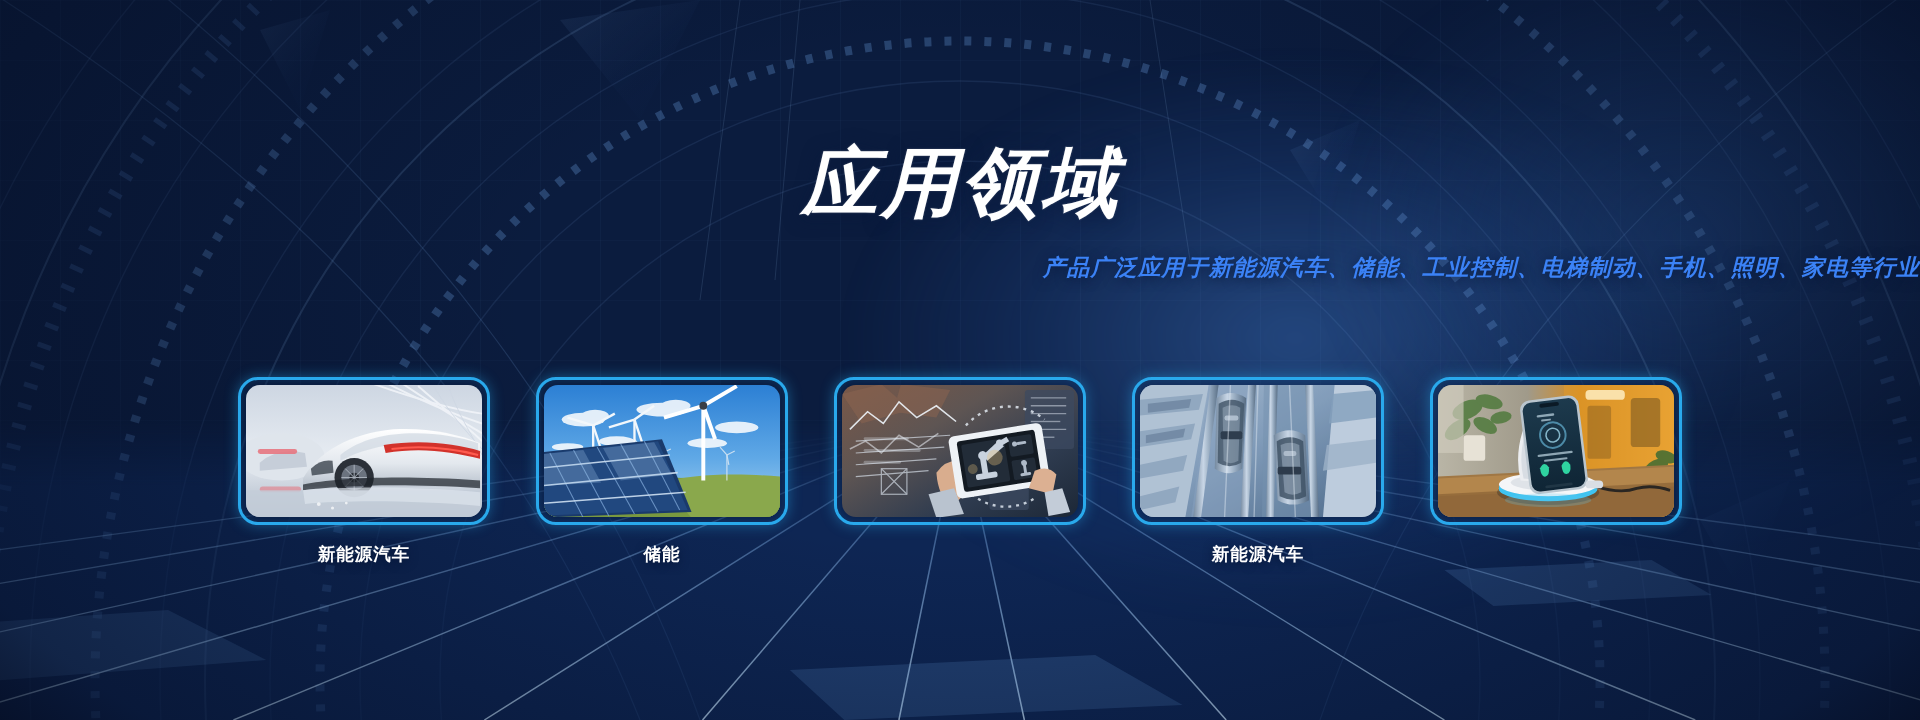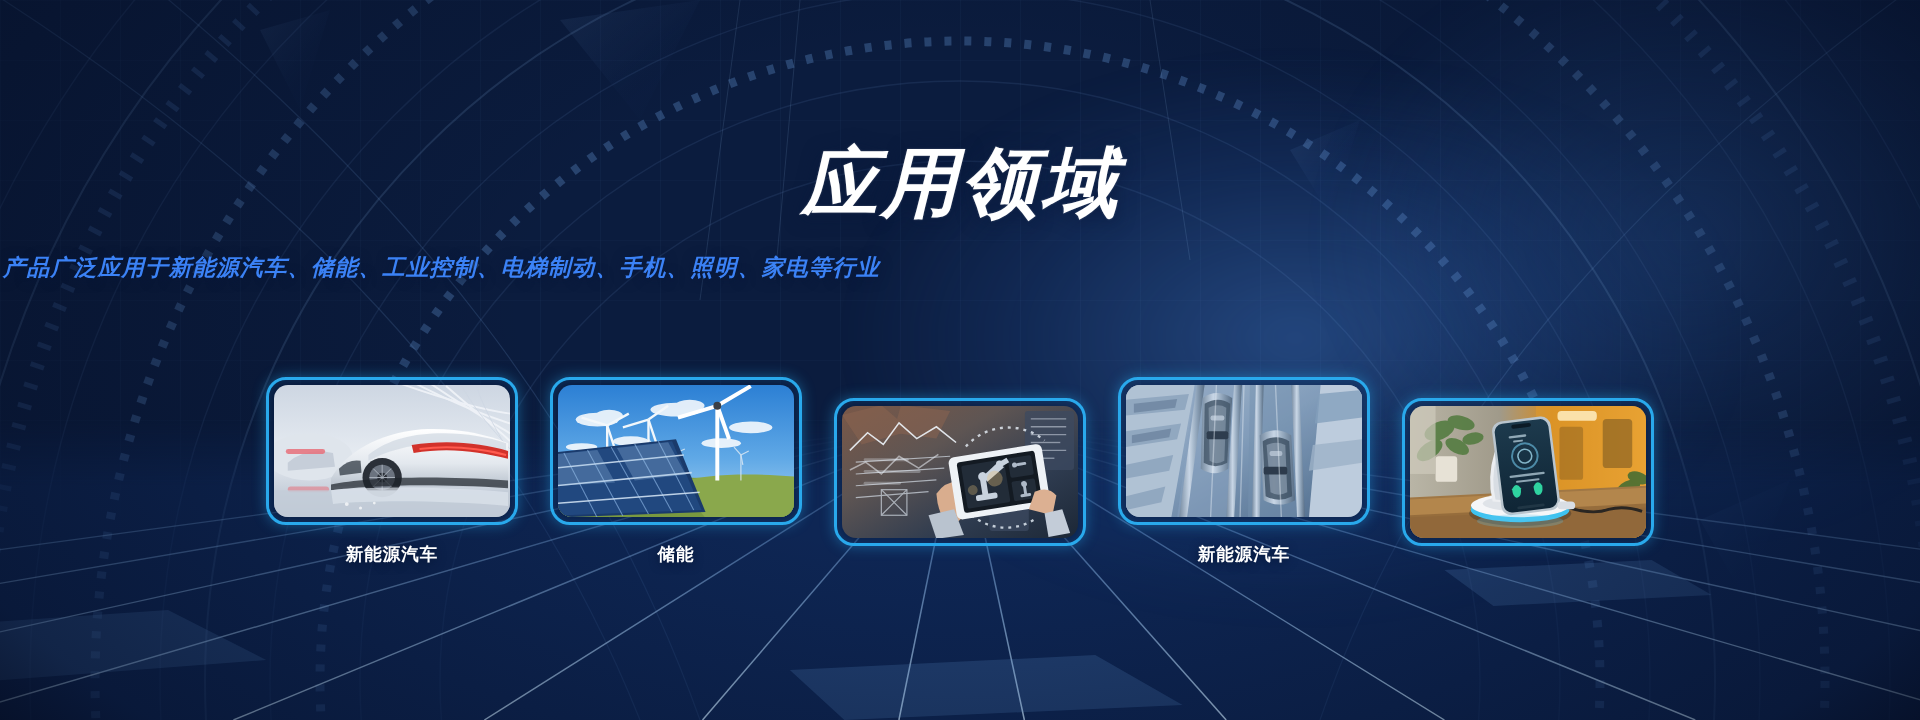--- a/index.html
+++ b/index.html
@@ -56,21 +56,21 @@
 
   
   .floor{
     position:absolute; left:-10%; bottom:0; width:120%; height:300px;
     overflow:hidden;
     mask-image:linear-gradient(180deg,transparent 0%, #000 22%, #000 100%);
     -webkit-mask-image:linear-gradient(180deg,transparent 0%, #000 22%, #000 100%);
   }
 
   
-  .head{ position:absolute; left:3px; right:0; top:0; text-align:left; }
+  .head{ position:absolute; left:3px; right:0; top:0; text-align:right; }
 
   .title-row{
     position:relative;
     height:110px;
     margin-top:128px;
     display:flex; align-items:center; justify-content:center;
   }
   .title-cn{
     font-size:76px; font-weight:bold; font-style:italic;
     color:#ffffff; letter-spacing:4px;
@@ -91,22 +91,22 @@
   .subtitle{
     margin-top:14px;
     font-size:22.5px; font-weight:bold; font-style:italic;
     color:#3b82f6; letter-spacing:1.2px;
     text-shadow:0 2px 12px rgba(8,22,58,.8);
   }
 
   
   .cards{
     position:absolute; left:0; right:0; top:377px;
-    display:flex; justify-content:center; align-items:center;
-    gap:32px;
+    display:flex; justify-content:center; align-items:flex-start;
+    gap:46px;
   }
   .card{ width:252px; }
   .frame{
     position:relative;
     width:252px; height:148px;
     border:3px solid #29a9ec;
     border-radius:20px;
     padding:5px;
     background:rgba(10,30,70,.35);
     box-shadow:0 0 14px rgba(41,169,236,.45), inset 0 0 10px rgba(41,169,236,.18);

